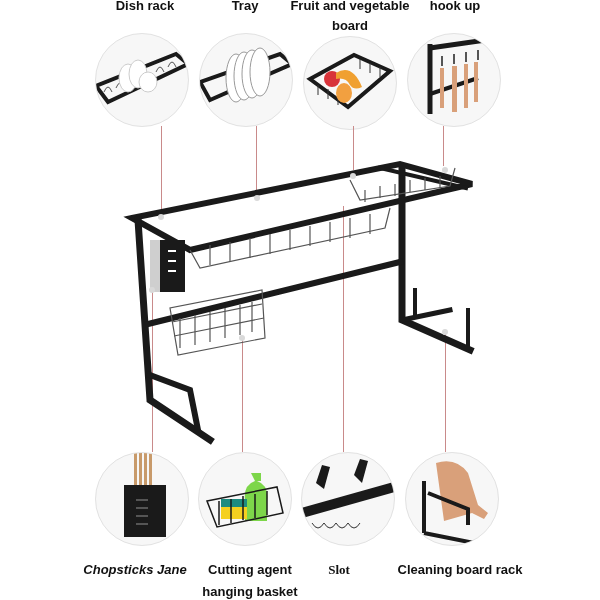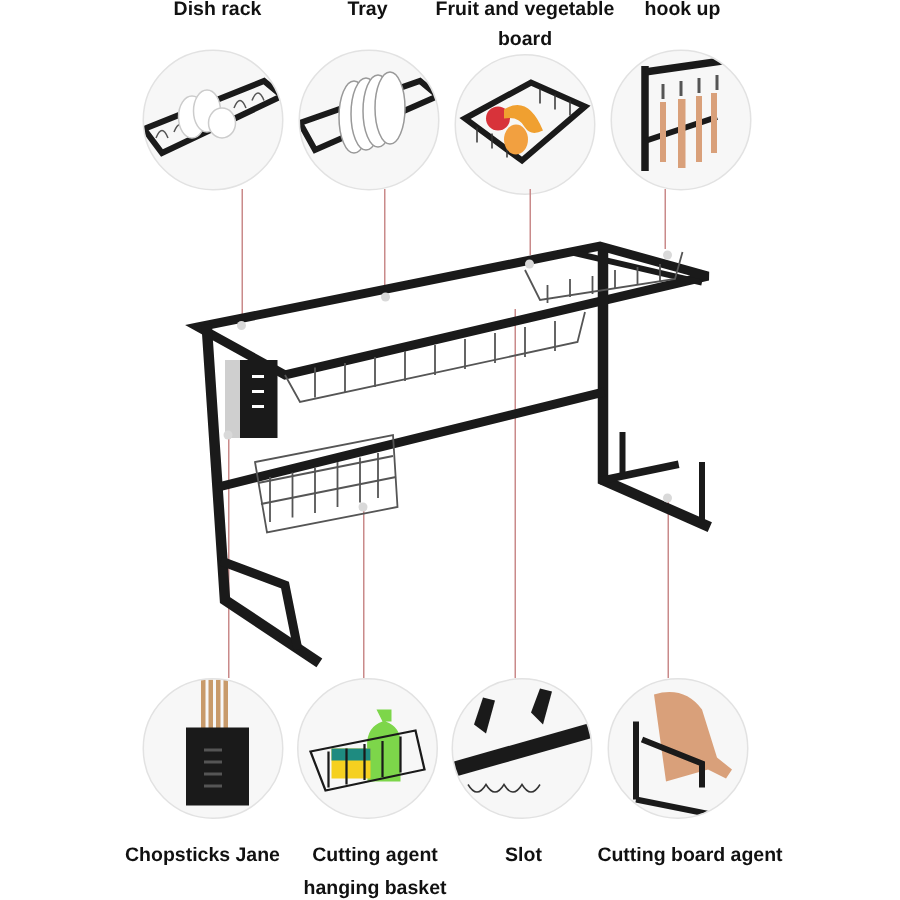--- a/index.html
+++ b/index.html
@@ -168,17 +168,17 @@
   </svg>
 </div>
 <div class="circle" style="left:405px;top:452px;">
   <svg viewBox="0 0 92 92">
     <path d="M30,10 q20,-6 32,10 l10,32 l10,8 l-4,6 l-12,-6 l-28,8 z" fill="#d9a07a"></path>
     <path d="M18,28 v52 M18,80 L78,92" stroke="#1a1a1a" stroke-width="4" fill="none"></path>
     <path d="M22,40 L62,56 L62,72" stroke="#1a1a1a" stroke-width="4" fill="none"></path>
   </svg>
 </div>
 
-<div class="label" style="left:75px;top:560px;width:120px;">Chopsticks Jane</div>
+<div class="label" style="left:75px;top:560px;width:120px;font-style:italic;">Chopsticks Jane</div>
 <div class="label" style="left:190px;top:560px;width:120px;">Cutting agent</div>
 <div class="label" style="left:190px;top:582px;width:120px;">hanging basket</div>
-<div class="label" style="left:314px;top:560px;width:70px;">Slot</div>
-<div class="label" style="left:395px;top:560px;width:130px;">Cutting board agent</div>
+<div class="label" style="left:304px;top:560px;width:70px;font-family:Liberation Serif, serif;">Slot</div>
+<div class="label" style="left:395px;top:560px;width:130px;">Cleaning board rack</div>
 
 </body></html>

